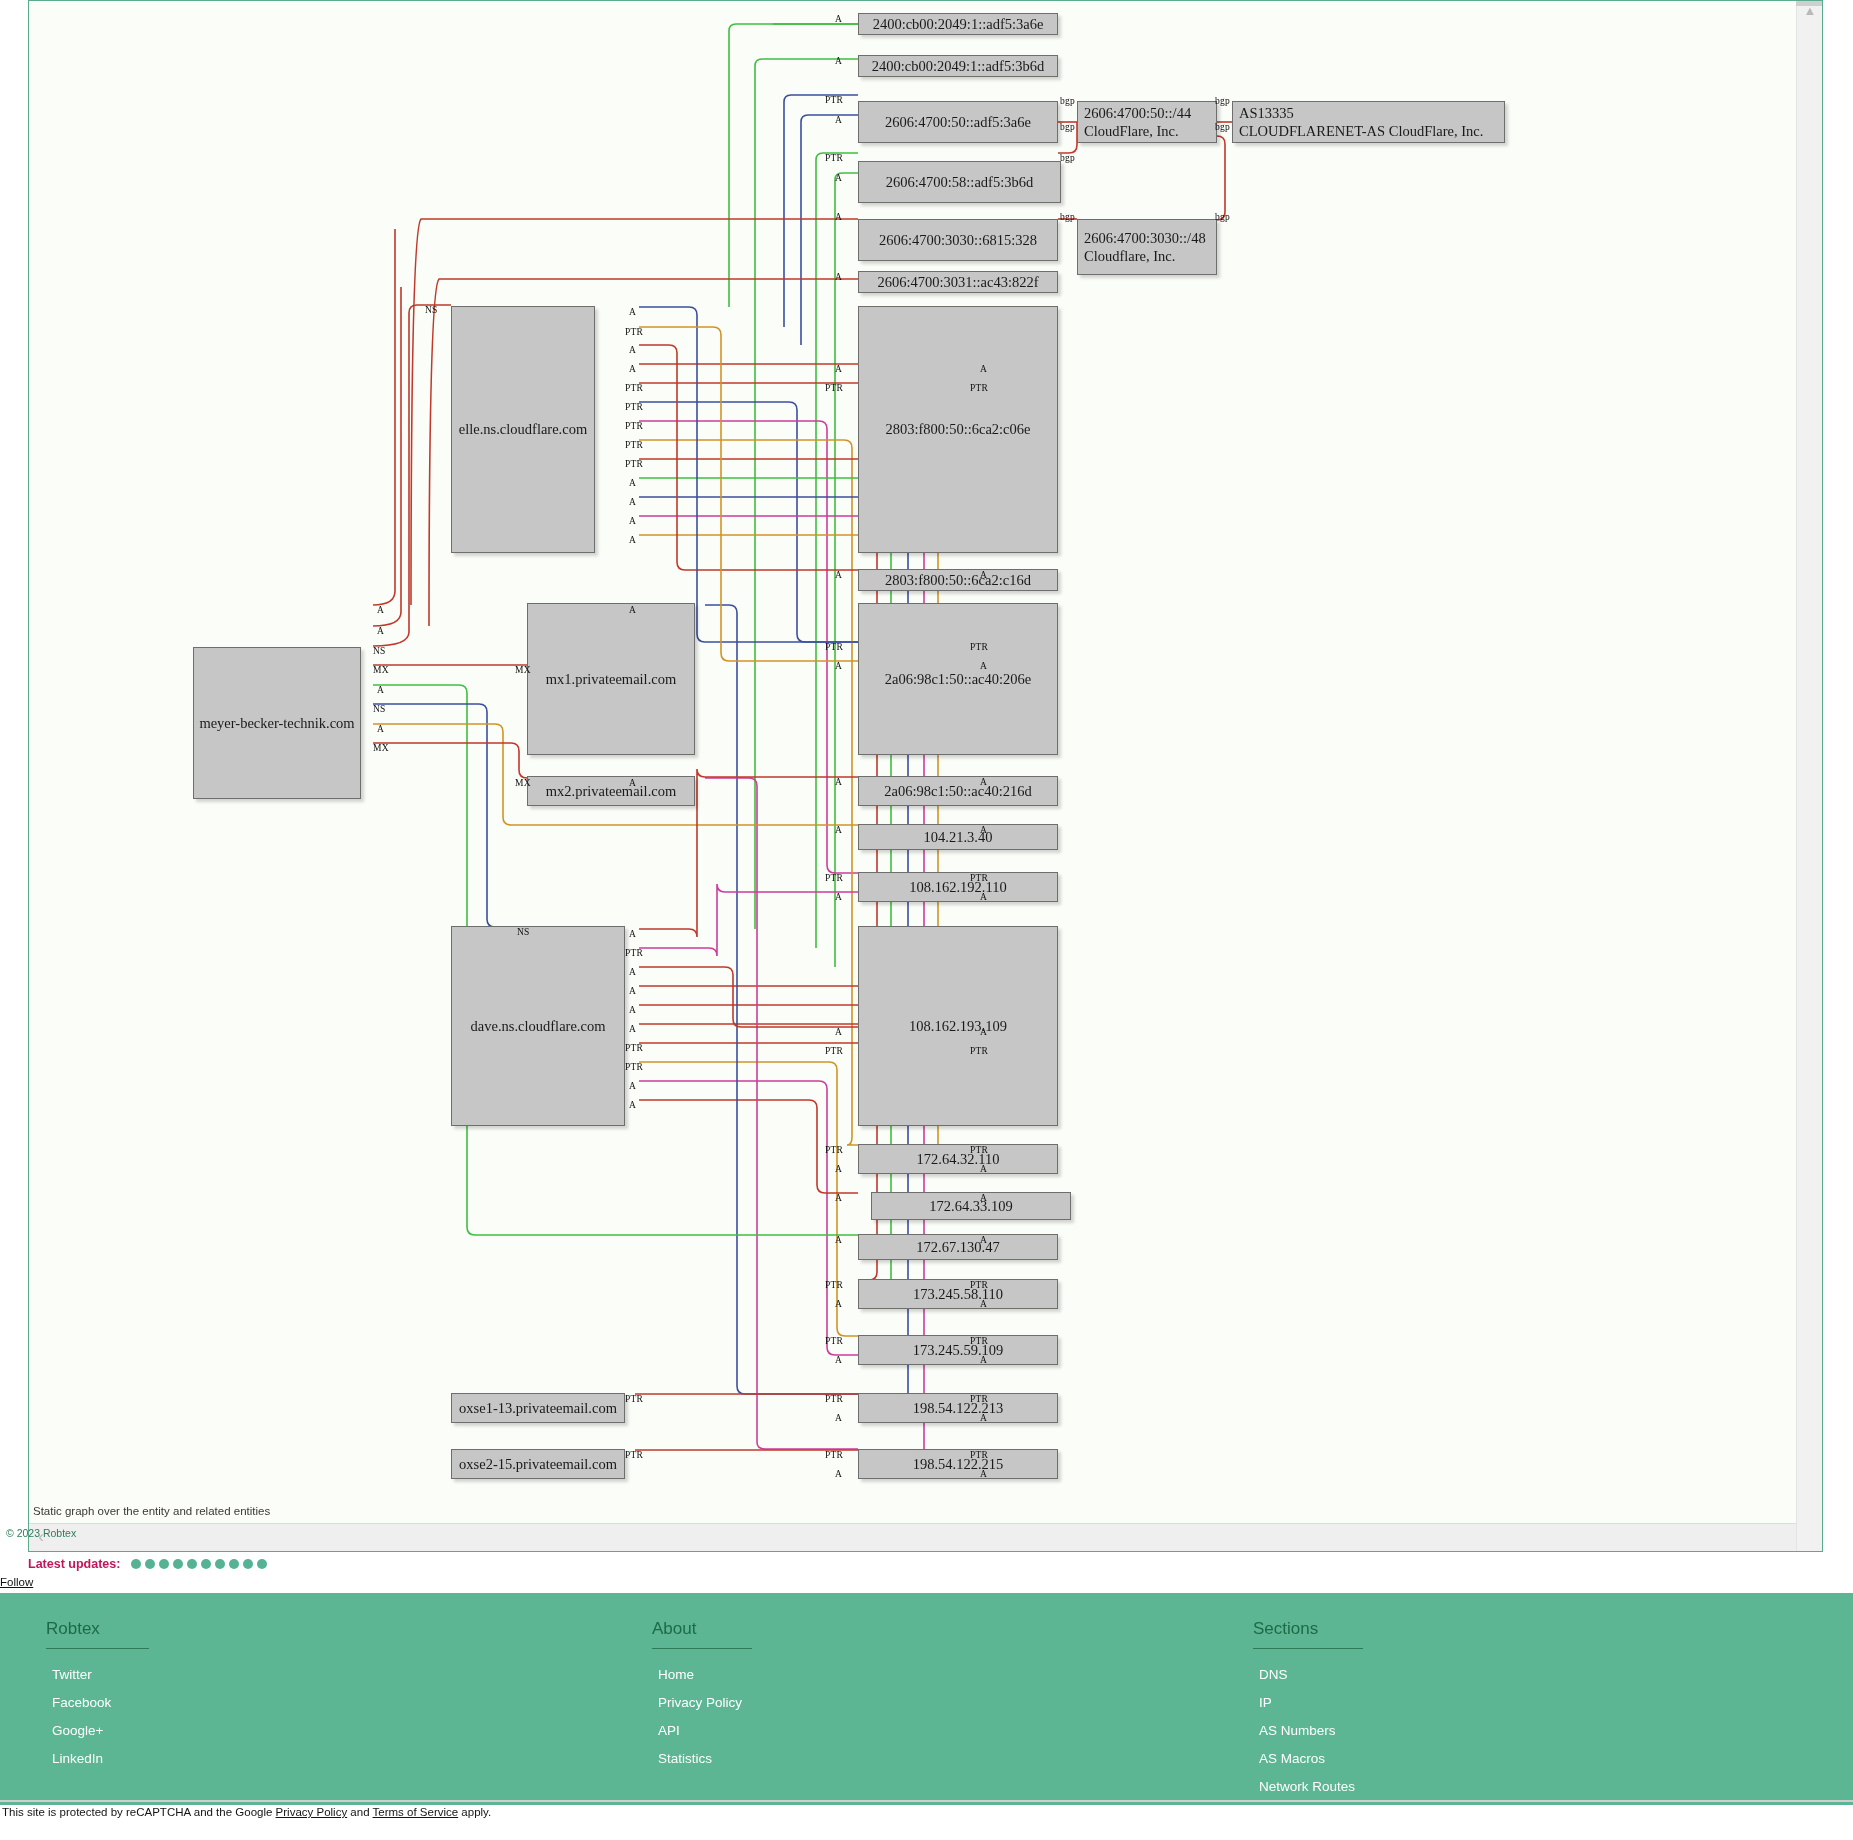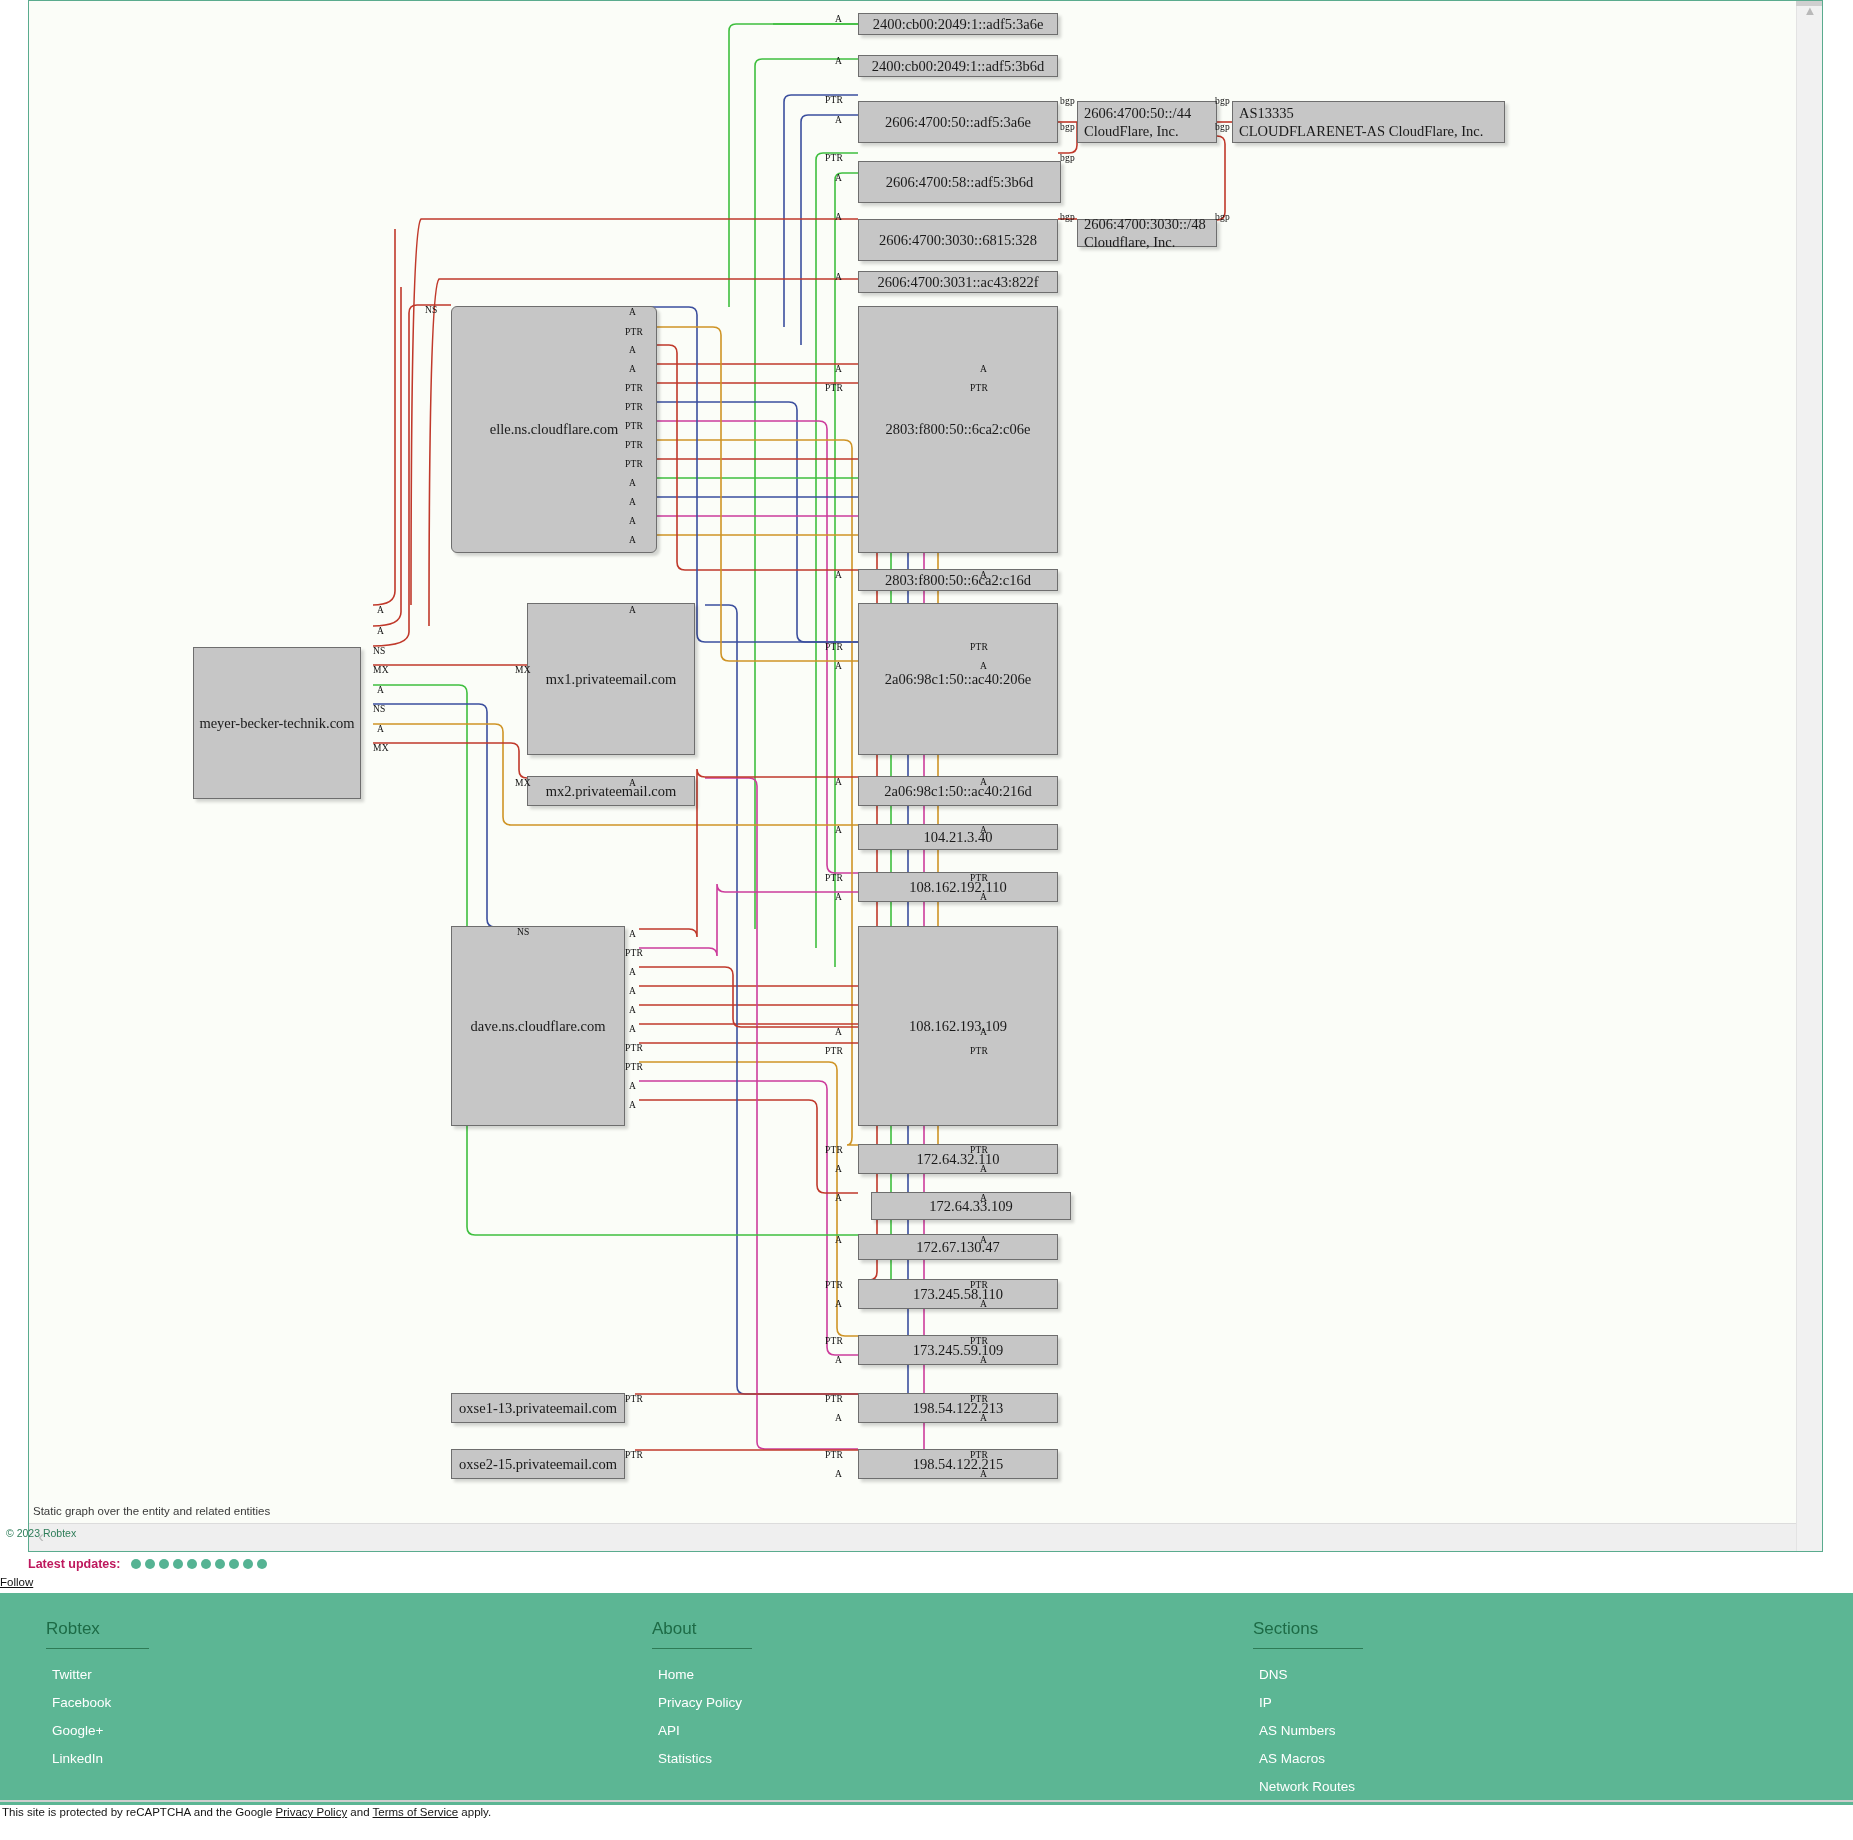--- a/index.html
+++ b/index.html
@@ -207,24 +207,24 @@
     <div id="nodes-layer">
         <div class="node" style="left: 829px; top: 12px; width: 200px; height: 22px;">2400:cb00:2049:1::adf5:3a6e</div>
         <div class="node" style="left: 829px; top: 54px; width: 200px; height: 22px;">2400:cb00:2049:1::adf5:3b6d</div>
         <div class="node" style="left: 829px; top: 100px; width: 200px; height: 42px;">2606:4700:50::adf5:3a6e</div>
         <div class="node left-al" style="left: 1048px; top: 100px; width: 140px; height: 42px;">2606:4700:50::/44
 CloudFlare, Inc.</div>
         <div class="node left-al" style="left: 1203px; top: 100px; width: 273px; height: 42px;">AS13335
 CLOUDFLARENET-AS CloudFlare, Inc.</div>
         <div class="node" style="left: 829px; top: 160px; width: 203px; height: 42px;">2606:4700:58::adf5:3b6d</div>
         <div class="node" style="left: 829px; top: 218px; width: 200px; height: 42px;">2606:4700:3030::6815:328</div>
-        <div class="node left-al" style="left: 1048px; top: 218px; width: 140px; height: 28px;">2606:4700:3030::/48
+        <div class="node left-al" style="left: 1048px; top: 218px; width: 140px; height: 56px;">2606:4700:3030::/48
 Cloudflare, Inc.</div>
         <div class="node" style="left: 829px; top: 270px; width: 200px; height: 22px;">2606:4700:3031::ac43:822f</div>
-        <div class="node" style="left: 422px; top: 305px; width: 206px; height: 247px; border-radius: 6px;">elle.ns.cloudflare.com</div>
+        <div class="node" style="left: 422px; top: 305px; width: 144px; height: 247px;">elle.ns.cloudflare.com</div>
         <div class="node" style="left: 829px; top: 305px; width: 200px; height: 247px;">2803:f800:50::6ca2:c06e</div>
         <div class="node" style="left: 829px; top: 568px; width: 200px; height: 22px;">2803:f800:50::6ca2:c16d</div>
         <div class="node" style="left: 164px; top: 602px; width: 168px; height: 152px; margin-top: 44px;">meyer-becker-technik.com</div>
         <div class="node" style="left: 498px; top: 602px; width: 168px; height: 152px;">mx1.privateemail.com</div>
         <div class="node" style="left: 829px; top: 602px; width: 200px; height: 152px;">2a06:98c1:50::ac40:206e</div>
         <div class="node" style="left: 498px; top: 775px; width: 168px; height: 30px;">mx2.privateemail.com</div>
         <div class="node" style="left: 829px; top: 775px; width: 200px; height: 30px;">2a06:98c1:50::ac40:216d</div>
         <div class="node" style="left: 829px; top: 823px; width: 200px; height: 26px;">104.21.3.40</div>
         <div class="node" style="left: 829px; top: 871px; width: 200px; height: 30px;">108.162.192.110</div>
         <div class="node" style="left: 422px; top: 925px; width: 174px; height: 200px;">dave.ns.cloudflare.com</div>

